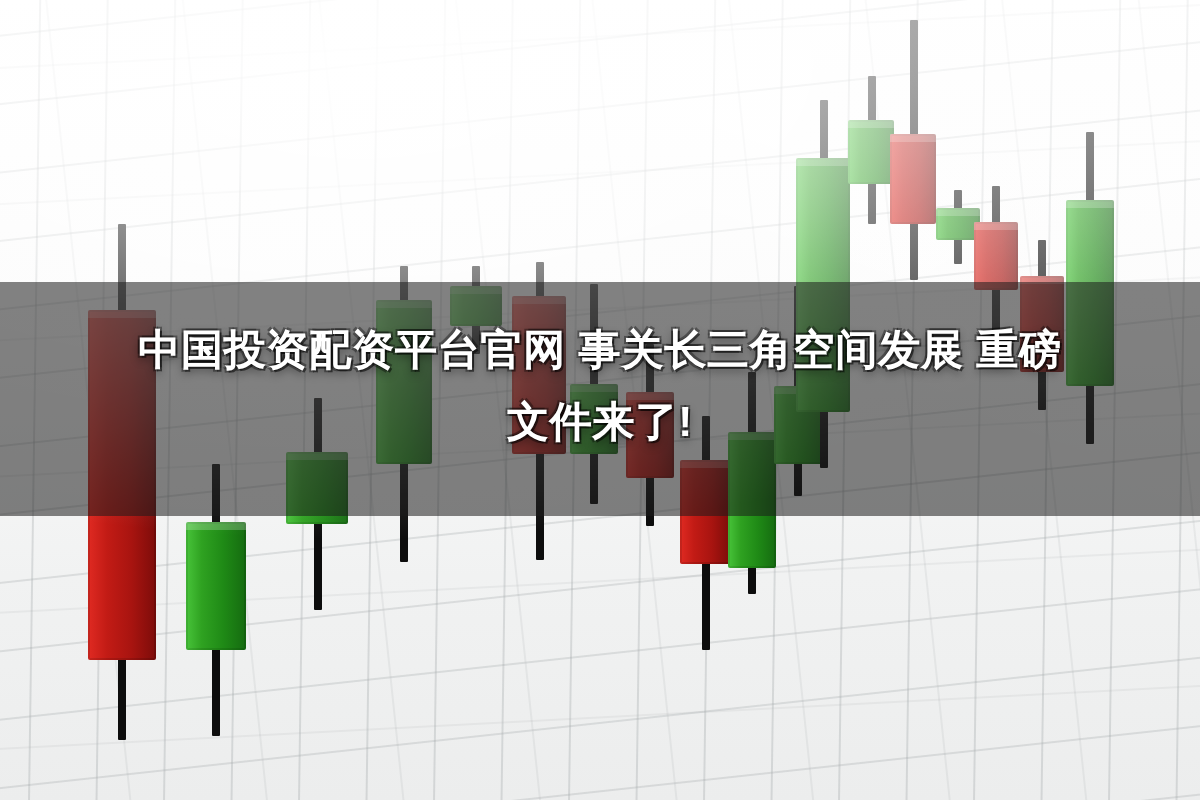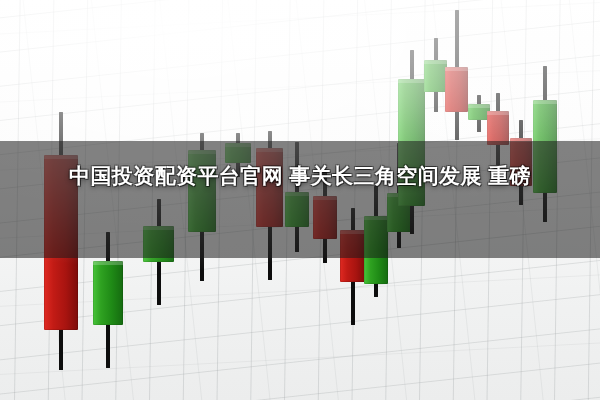--- a/index.html
+++ b/index.html
@@ -237,15 +237,16 @@
         </div>
       </div>
     </div>
 
   <div class="bg-sheen"></div>
 
   <div class="band" style="top: 141px; height: 117px; background: rgba(28, 28, 28, 0.55);"></div>
 
   <div class="headline" style="top: 158px;">
     <span class="l1">中国投资配资平台官网 事关长三角空间发展 重磅</span>
+    <span class="l2">文件来了!</span>
   </div>
 
 </div>
 
 </body></html>

